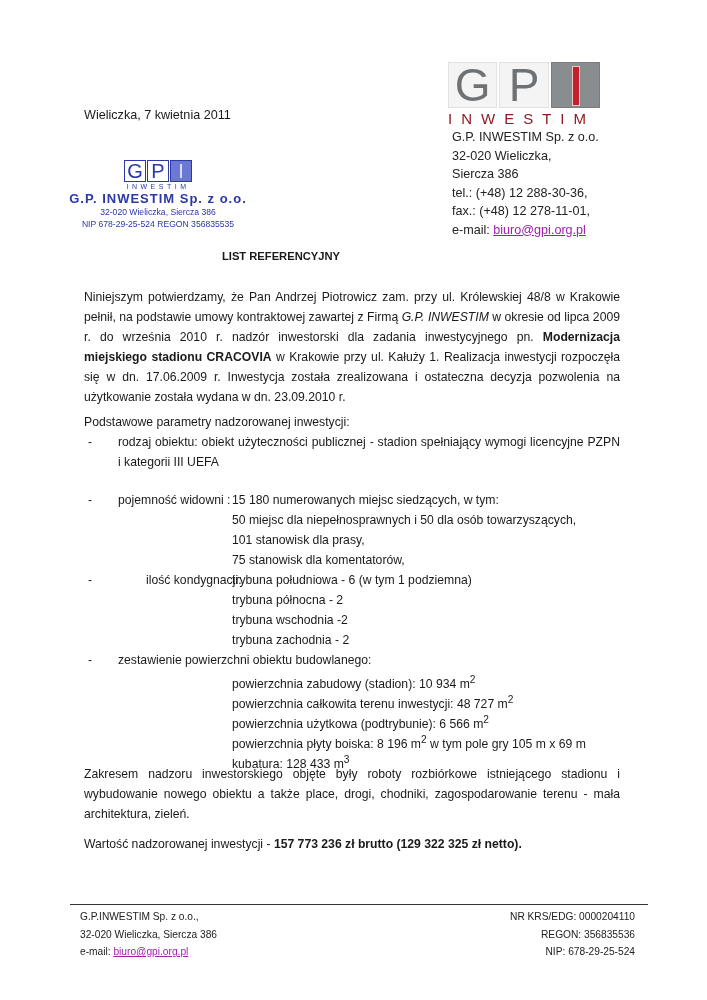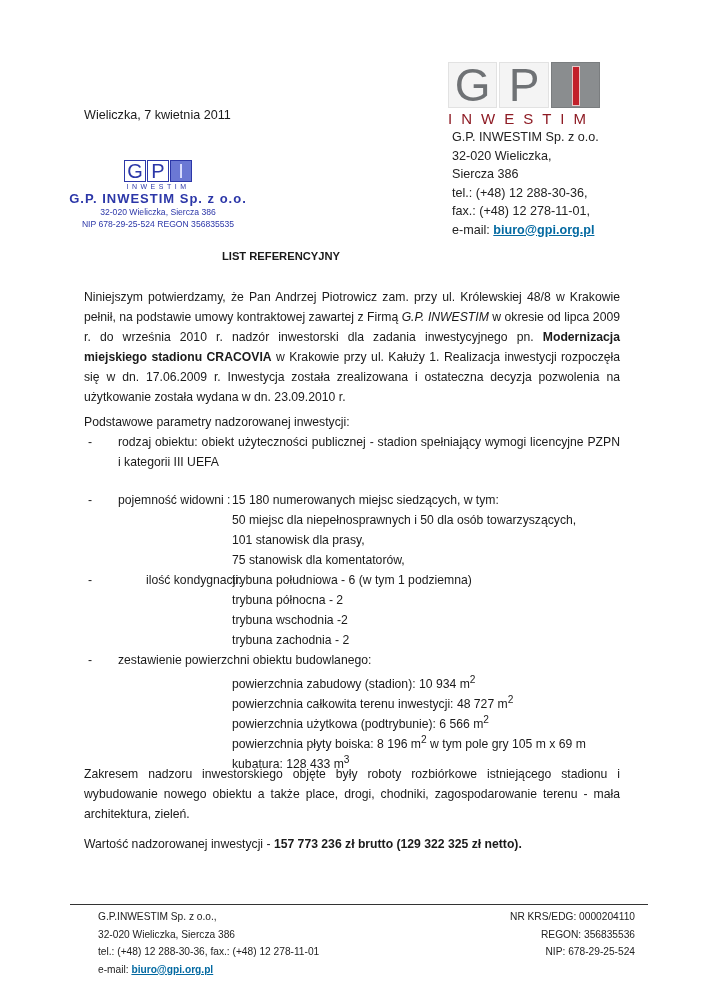--- a/index.html
+++ b/index.html
@@ -12,21 +12,21 @@
   .logo { left: 448px; top: 62px; width: 152px; }
   .logo-row { display: flex; gap: 2px; height: 44px; }
   .logo-box { width: 48px; height: 44px; background: #f4f4f4; border: 1px solid #e2e2e2;
               display: flex; align-items: center; justify-content: center;
               font-size: 46px; line-height: 44px; color: #6f7275; font-family: "Liberation Sans", sans-serif; }
   .logo-box.dark { background: #8a8d8f; border-color: #7a7d7f; position: relative; }
   .logo-bar { position: absolute; left: 20px; top: 3px; width: 6px; height: 38px; background: #c2202a; border: 1px solid #e8c8c8; }
   .logo-sub { margin-top: 4px; font-size: 15px; letter-spacing: 9px; color: #8e1b24; }
 
   .company { left: 452px; top: 128px; font-size: 12.6px; line-height: 18.5px; color: #222; }
-  .company a, .footer a { color: #0369a1; text-decoration: underline; font-weight: bold; }
+  .company a, .footer a { color: #a21caf; text-decoration: underline; }
 
   .date { left: 84px; top: 108px; font-size: 12.6px; }
 
   
   .stamp { left: 68px; top: 160px; width: 180px; color: #2c37a8; text-align: center; }
   .stamp-logo { display: flex; gap: 1px; justify-content: center; height: 22px; }
   .stamp-box { width: 20px; height: 20px; border: 1px solid #2c37a8; font-size: 20px; line-height: 20px; color: #2c37a8; }
   .stamp-box.fill { background: #6b78d4; color: #dfe2ff; }
   .stamp-sub { font-size: 7px; letter-spacing: 3.5px; margin-top: 1px; }
   .stamp-name { font-size: 13px; font-weight: bold; letter-spacing: 1px; margin-top: 1px; }
@@ -110,23 +110,22 @@
 <div class="abs t val" style="top:690px;"><span>powierzchnia całkowita terenu inwestycji:  48 727 m</span><sup>2</sup><span></span></div>
 <div class="abs t val" style="top:710px;"><span>powierzchnia użytkowa (podtrybunie): 6 566 m</span><sup>2</sup><span></span></div>
 <div class="abs t val" style="top:730px;"><span>powierzchnia płyty boiska: 8 196 m</span><sup>2</sup><span> w tym pole gry 105 m x 69 m</span></div>
 <div class="abs t val" style="top:750px;"><span>kubatura:  128 433 m</span><sup>3</sup><span></span></div>
 
 <div class="abs para" style="top:764px;">Zakresem nadzoru inwestorskiego objęte były roboty rozbiórkowe istniejącego stadionu i wybudowanie nowego obiektu a także place, drogi, chodniki, zagospodarowanie terenu - mała architektura, zieleń.</div>
 
 <div class="abs t" style="left:84px; top:834px;"><span>Wartość nadzorowanej inwestycji - </span><b>157 773 236 zł brutto (129 322 325 zł netto).</b></div>
 
 <div class="abs footer-line"></div>
-<div class="abs footer" style="left:98px; top:908px;">
+<div class="abs footer" style="left:80px; top:908px;">
   <div>G.P.INWESTIM Sp. z o.o.,</div>
   <div>32-020 Wieliczka, Siercza 386</div>
-  <div>tel.: (+48) 12 288-30-36, fax.: (+48) 12 278-11-01</div>
   <div><span>e-mail: </span><a>biuro@gpi.org.pl</a></div>
 </div>
 <div class="abs footer" style="right:72px; top:908px; text-align:right;">
   <div>NR KRS/EDG: 0000204110</div>
   <div>REGON: 356835536</div>
   <div>NIP: 678-29-25-524</div>
 </div>
 
 </body></html>

